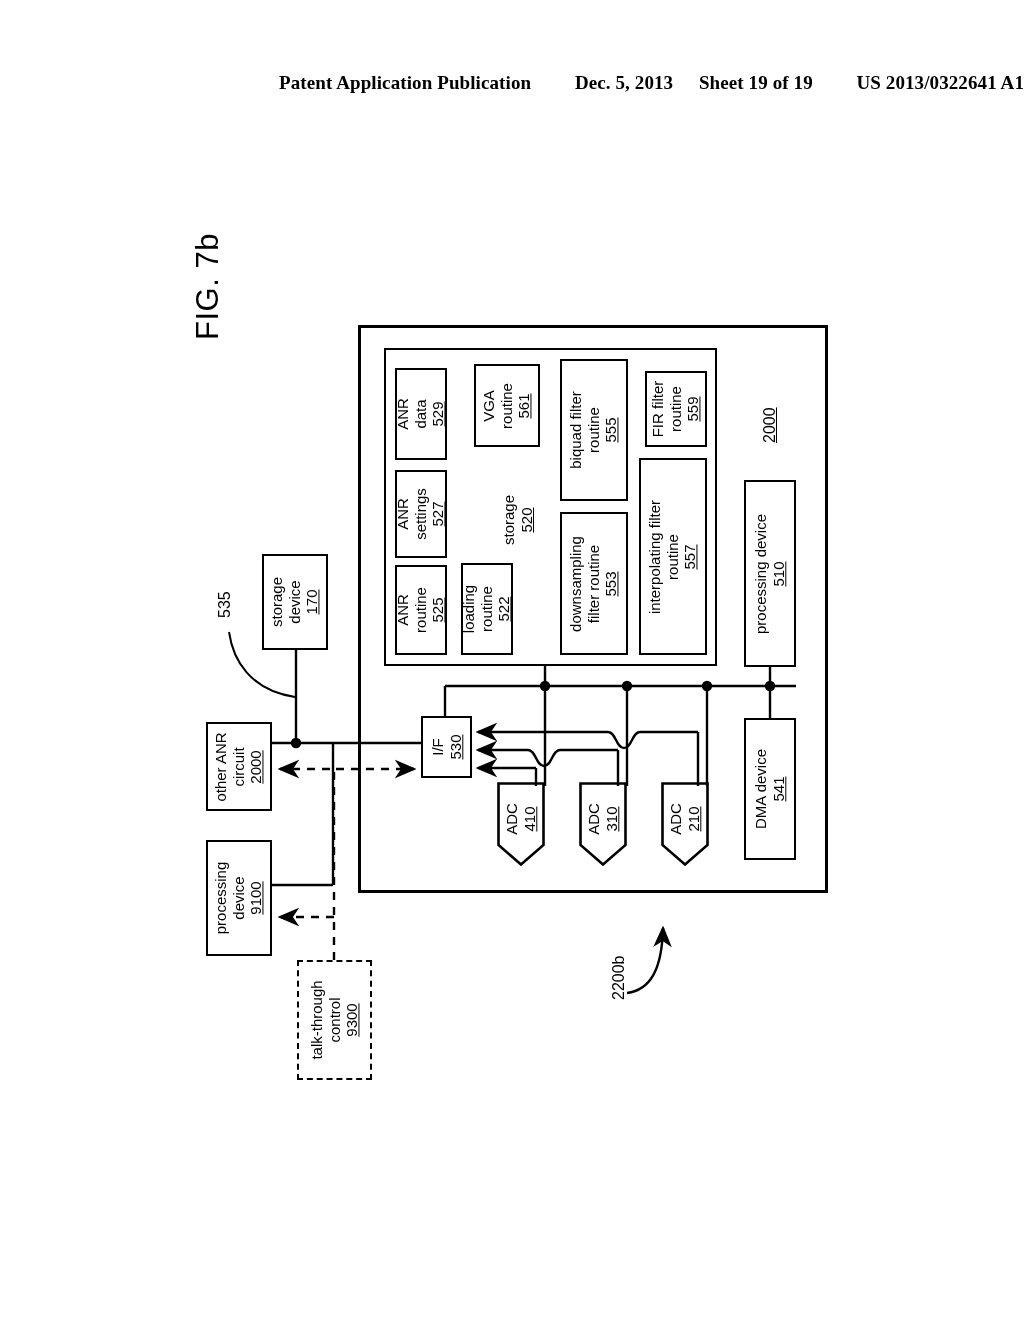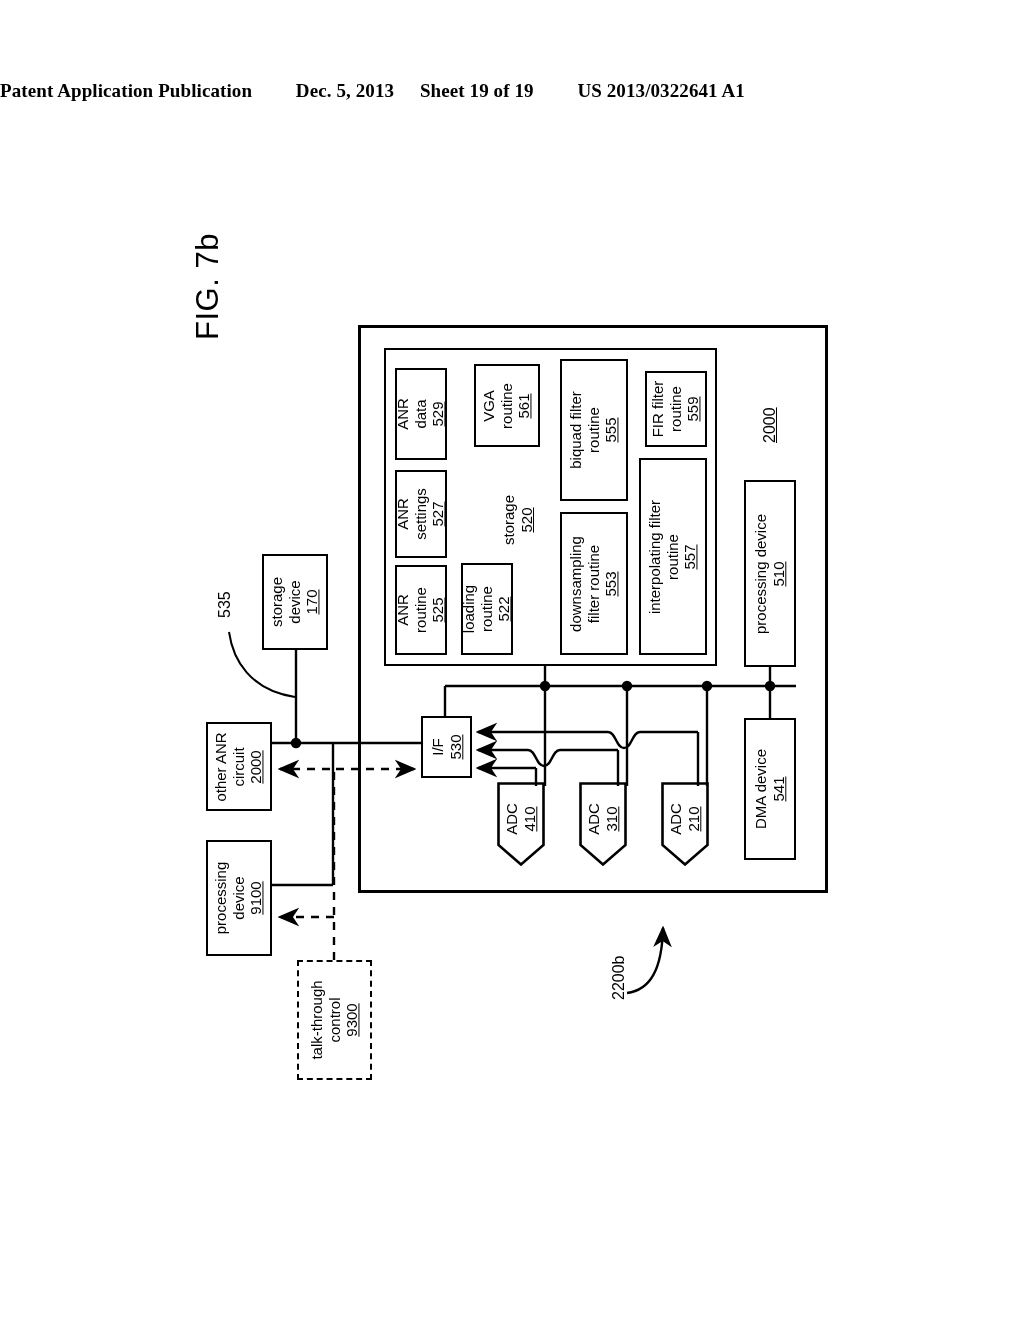--- a/index.html
+++ b/index.html
@@ -12,24 +12,24 @@
     height: 1320px;
     position: relative;
     font-family: "Liberation Sans", sans-serif;
     color: #000000;
     overflow: hidden;
   }
 
   
   #page-header {
     position: absolute;
-    top: 80px;
+    top: 72px;
     left: 0;
     width: 1024px;
-    text-align: left;
+    text-align: right;
     font-family: "Liberation Serif", serif;
     font-weight: bold;
     font-size: 19px;
     letter-spacing: 0.1px;
     white-space: nowrap;
   }
   #page-header .h-seg { display: inline-block; }
   #page-header .gap-lg { display: inline-block; width: 34px; }
   #page-header .gap-md { display: inline-block; width: 16px; }
   #page-header .gap-xl { display: inline-block; width: 34px; }

